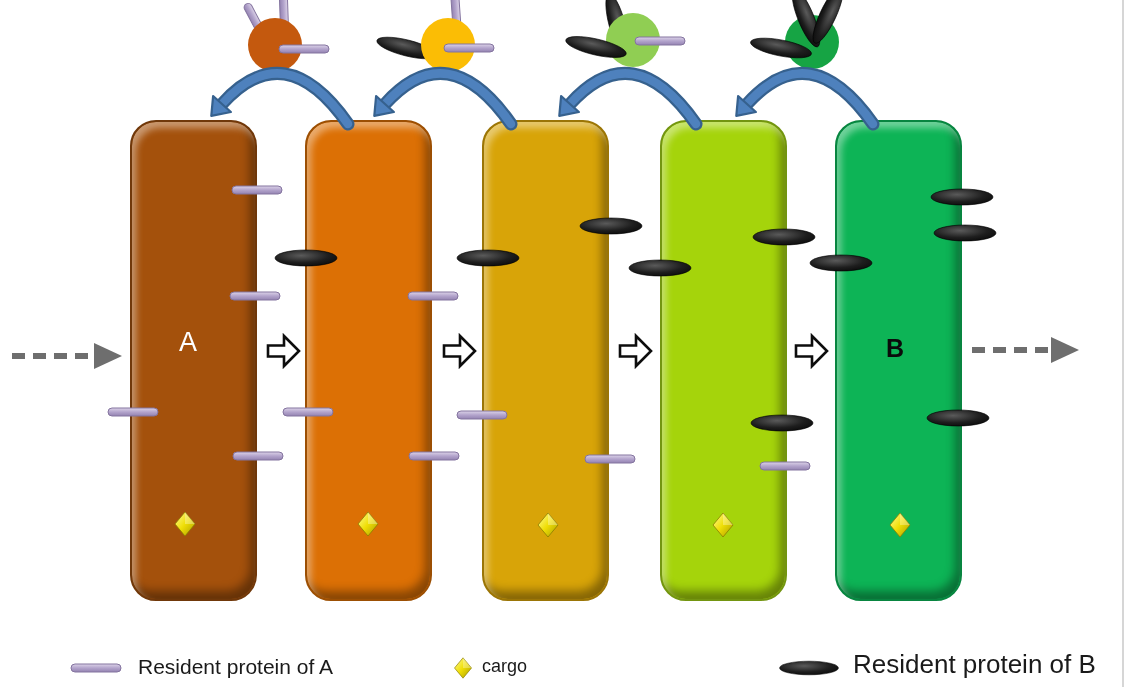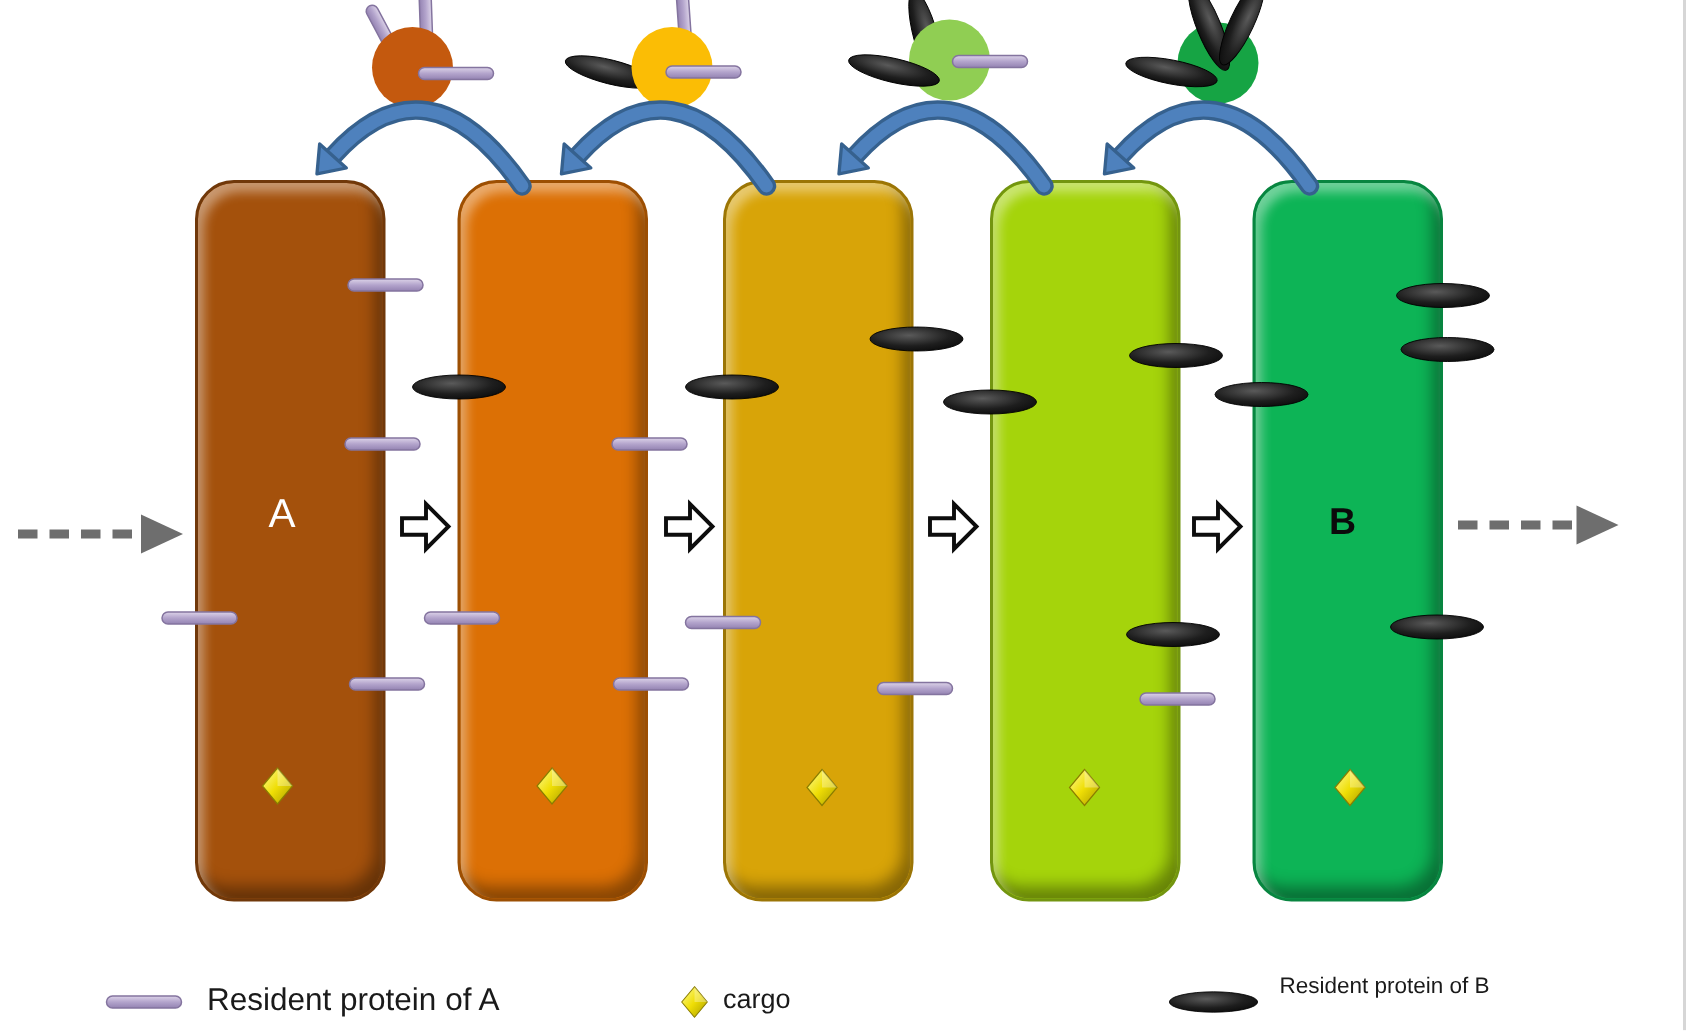--- a/index.html
+++ b/index.html
@@ -17,21 +17,21 @@
   #comp3{left:482px;background:#D8A408;border-color:#9B7506;}
   #comp4{left:660px;background:#A5D40B;border-color:#739510;}
   #comp5{left:835px;background:#0DB456;border-color:#088540;}
   #overlay{position:absolute;left:0;top:0;z-index:2;}
   .comp-label{position:absolute;z-index:3;text-align:center;}
   #labelA{left:153px;top:327px;width:70px;font-size:27px;color:#ffffff;}
   #labelB{left:860px;top:334px;width:70px;font-size:25px;font-weight:bold;color:#0b0b0b;}
   .legend-label{position:absolute;z-index:3;color:#1a1a1a;white-space:nowrap;}
   #legendA{left:138px;top:655px;font-size:21px;}
   #legendCargo{left:482px;top:656px;font-size:18px;}
-  #legendB{left:853px;top:649px;font-size:15px;}
+  #legendB{left:853px;top:649px;font-size:26px;}
   #right-edge{position:absolute;right:1px;top:0;width:2px;height:687px;background:#D6D6D6;z-index:4;}
 </style>
 </head>
 <body>
 
 <div id="canvas">
 
   <div class="compartment" id="comp1"></div>
   <div class="compartment" id="comp2"></div>
   <div class="compartment" id="comp3"></div>

